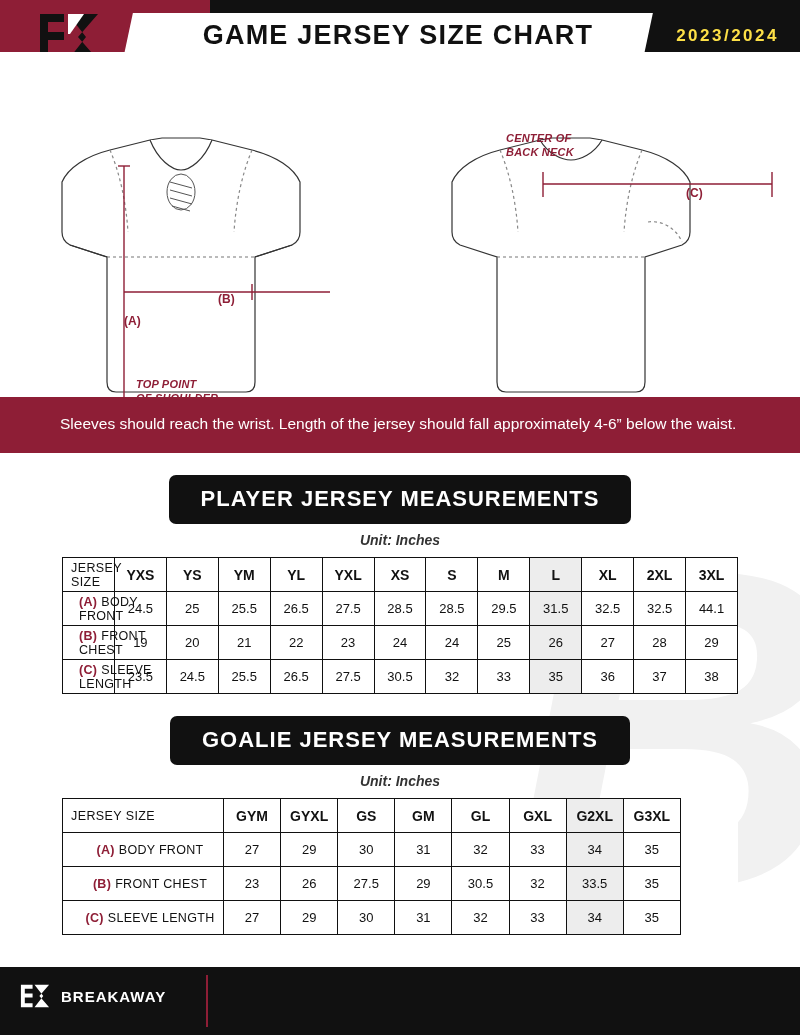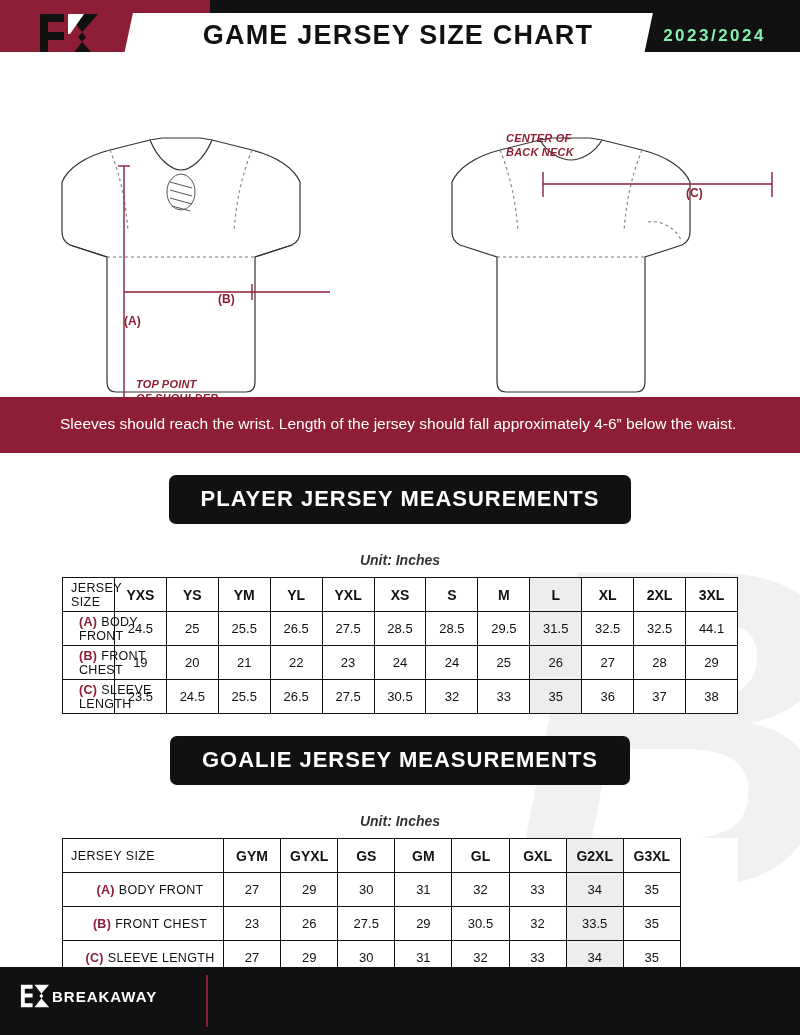--- a/index.html
+++ b/index.html
@@ -60,26 +60,26 @@
     top: 20px;
     width: 480px;
     text-align: center;
     font-size: 27px;
     font-weight: 700;
     letter-spacing: 1.2px;
     color: #111111;
   }
   .header .season {
     position: absolute;
-    right: 34px;
+    right: 21px;
     top: 26px;
     font-size: 17px;
     font-weight: 700;
     letter-spacing: 2.5px;
-    color: #86efac;
+    color: #fde047;
     text-align: right;
   }
   .header .logo {
     position: absolute;
     left: 34px;
     top: 10px;
     width: 70px;
     height: 54px;
   }
 
@@ -134,21 +134,21 @@
     letter-spacing: 1px;
     padding: 11px 32px 12px;
     border-radius: 7px;
   }
   .unit {
     text-align: center;
     font-style: italic;
     font-size: 14px;
     font-weight: 700;
     color: #333333;
-    padding: 28px 0 9px;
+    padding: 8px 0 9px;
     position: relative;
     z-index: 2;
   }
 
   
   .tbl-wrap {
     position: relative;
     z-index: 2;
     padding: 0 62px;
   }
@@ -200,20 +200,21 @@
     height: 68px;
     background: #111111;
     z-index: 3;
   }
   .footer .brand {
     position: absolute;
     left: 18px;
     top: 14px;
     display: flex;
     align-items: center;
+    gap: 9px;
   }
   .footer .brand-name {
     color: #ffffff;
     font-size: 15px;
     font-weight: 700;
     letter-spacing: 1px;
   }
   .footer .divider {
     position: absolute;
     left: 206px;

